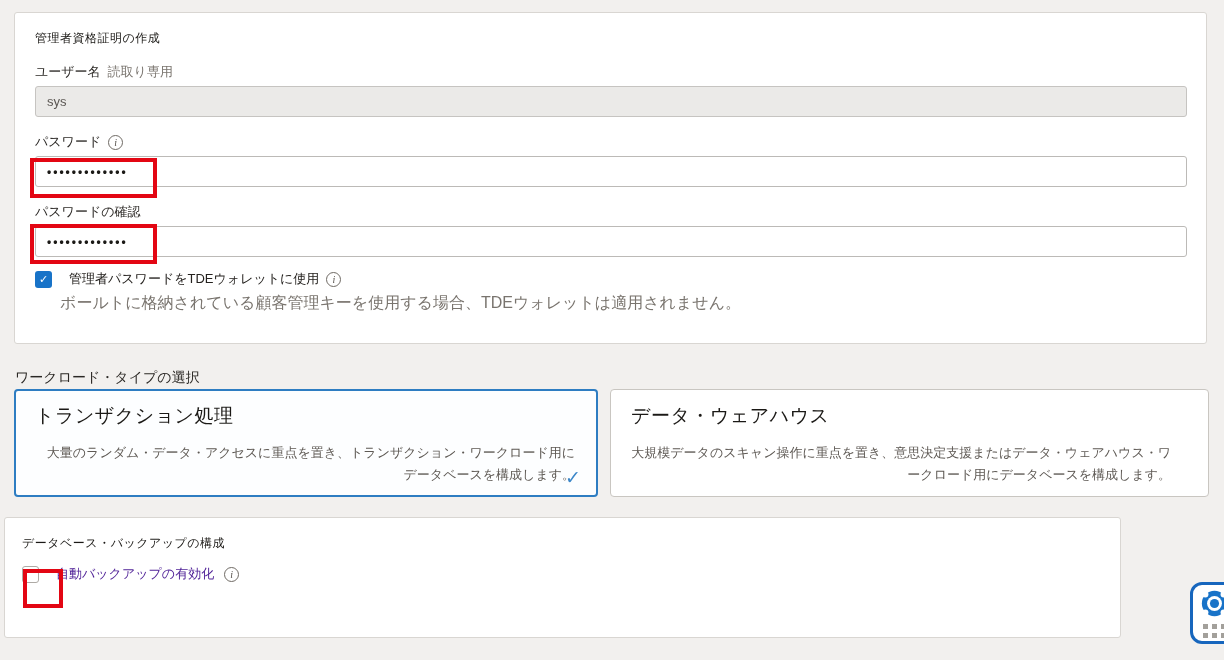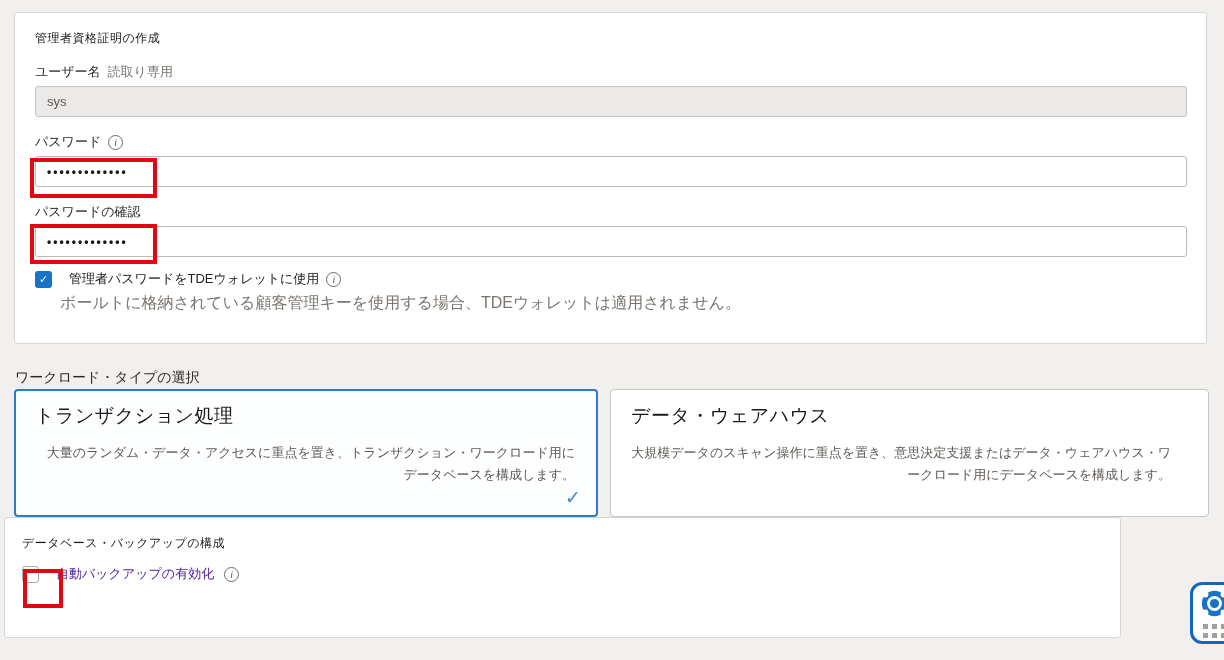--- a/index.html
+++ b/index.html
@@ -105,21 +105,21 @@
   .workload-label {
     position:absolute; left:15px; top:369px;
     font-size:14px; color:#2b2825;
   }
   .workload-row {
     position:absolute; left:14px; top:389px;
     display:flex; gap:12px;
   }
   .workload-card {
     position:relative;
-    height:128px;
+    height:108px;
     border:1px solid #c9c6c1;
     border-radius:4px;
     background:#ffffff;
     padding:13px 20px;
   }
   .workload-card.selected {
     border:2px solid #2e7dc2;
     background:#fdfeff;
     padding:12px 19px;
   }

